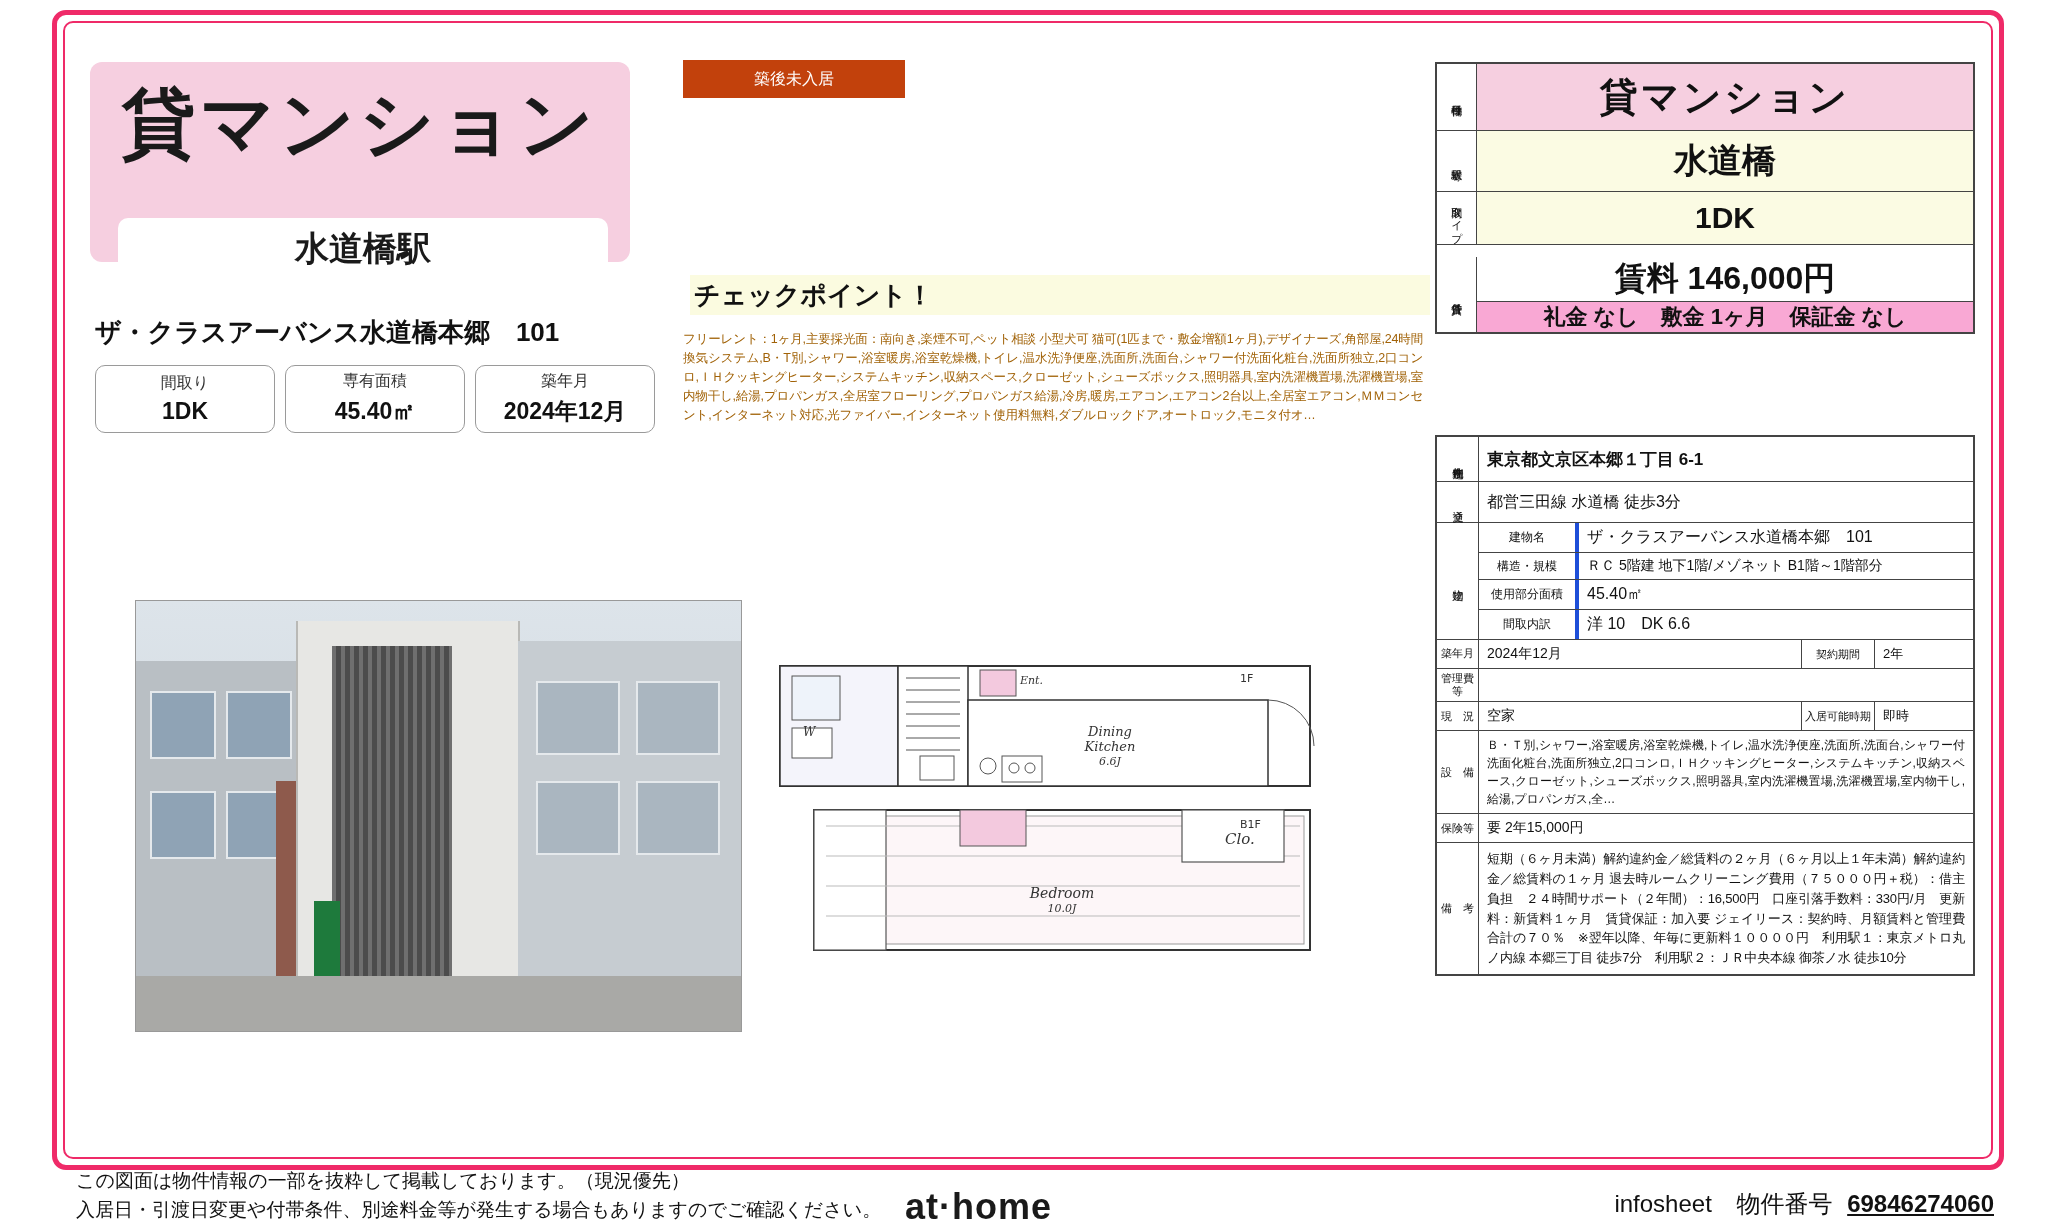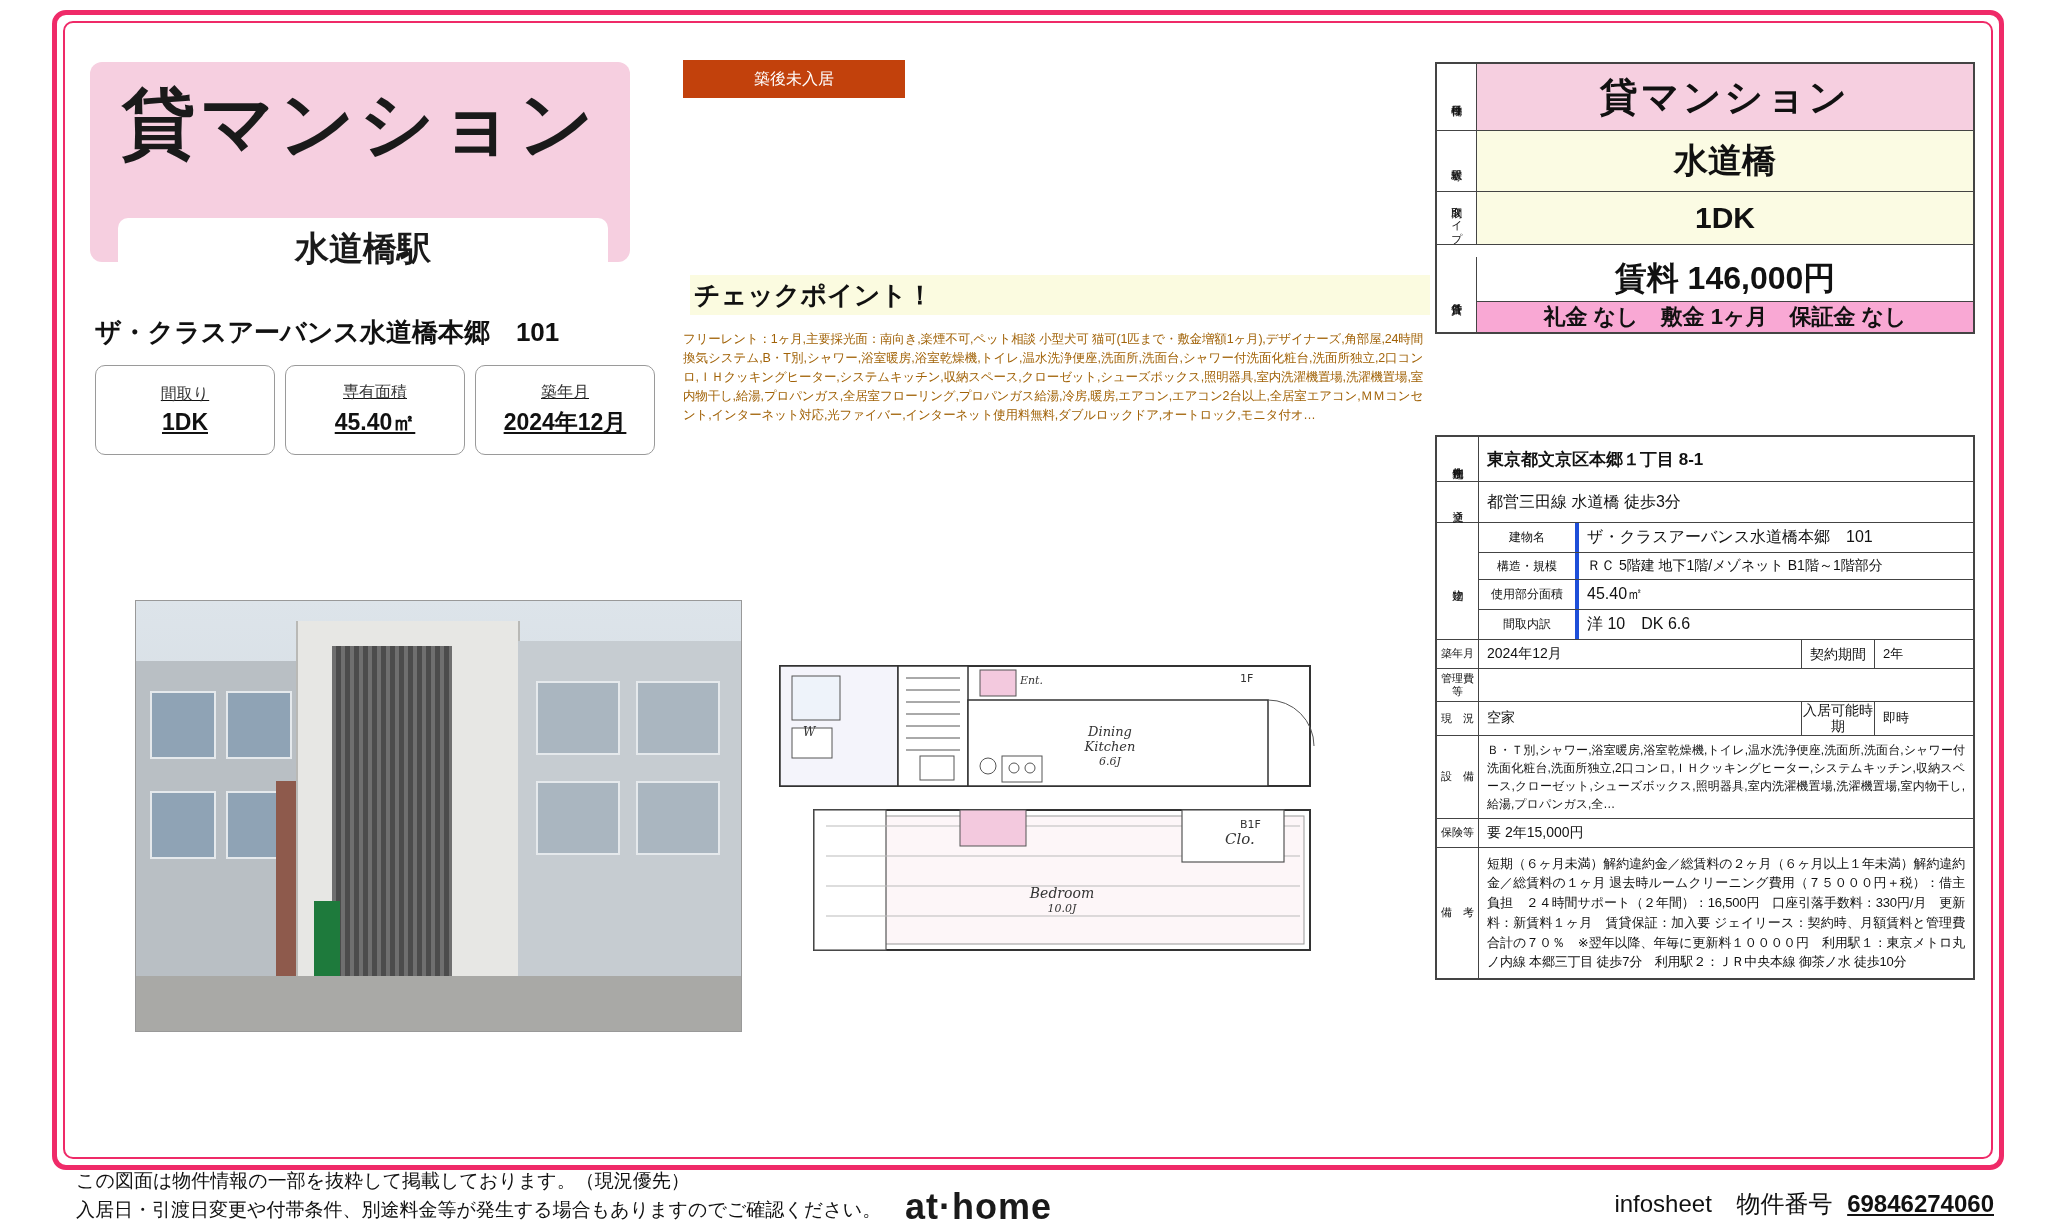--- a/index.html
+++ b/index.html
@@ -35,22 +35,22 @@
     position:absolute;left:118px;top:218px;width:490px;height:62px;
     background:#ffffff;border-radius:10px;
     display:flex;align-items:center;justify-content:center;
     font-size:34px;font-weight:bold;color:#1a1a1a;
   }
   .bldg-name{
     position:absolute;left:95px;top:315px;width:560px;
     font-size:26px;font-weight:bold;color:#111;white-space:nowrap;
   }
   .spec-row{
-    position:absolute;left:95px;top:365px;width:560px;height:90px;
-    display:flex;gap:10px;text-decoration:underline;
+    position:absolute;left:95px;top:365px;width:560px;height:68px;
+    display:flex;gap:10px;
   }
   .spec-cell{
     flex:1;border:1px solid #9a9a9a;border-radius:10px;background:#fff;
     display:flex;flex-direction:column;align-items:center;justify-content:center;
   }
   .spec-cell .lbl{font-size:16px;color:#333;margin-bottom:4px;}
   .spec-cell .val{font-size:23px;font-weight:bold;color:#111;}
 
   
   .tag-new{
@@ -132,21 +132,21 @@
   .traffic{font-size:16px;height:40px;}
   .sub-table{flex:1;display:flex;flex-direction:column;}
   .sub-row{display:flex;border-bottom:1px solid #444;}
   .sub-row:last-child{border-bottom:none;}
   .sub-key{width:100px;min-width:100px;border-right:4px solid #1d4ed8;font-size:12px;
     display:flex;align-items:center;justify-content:center;text-align:center;padding:4px 2px;box-sizing:border-box;line-height:1.2;}
   .sub-val{flex:1;padding:4px 8px;font-size:14px;display:flex;align-items:center;box-sizing:border-box;}
   .sub-val.big{font-size:16px;}
   .kv-split{display:flex;flex:1;}
   .kv-split .s2key{width:72px;min-width:72px;border-left:1px solid #444;border-right:1px solid #444;
-    font-size:14px;display:flex;align-items:center;justify-content:center;text-align:center;line-height:1.15;}
+    font-size:11px;display:flex;align-items:center;justify-content:center;text-align:center;line-height:1.15;}
   .kv-split .s2val{width:90px;min-width:90px;display:flex;align-items:center;padding-left:8px;font-size:13px;}
   .equip{font-size:12px;line-height:1.5;padding:5px 8px;display:block;text-align:justify;}
   .remarks{font-size:13px;line-height:1.52;padding:6px 8px;display:block;text-align:justify;letter-spacing:-0.2px;}
 
   
   .foot-note{
     position:absolute;left:76px;top:1166px;width:900px;
     font-size:19px;line-height:1.55;color:#111;
   }
   .athome{
@@ -277,21 +277,21 @@
       <div class="rt-val rt-4" style="border-bottom:1px solid #444;">賃料 146,000円</div>
       <div class="rt-val rt-5">礼金 なし　敷金 1ヶ月　保証金 なし</div>
     </div>
   </div>
 </div>
 
 <div class="dt">
 
   <div class="dt-row">
     <div class="dt-key v">物件所在地</div>
-    <div class="dt-val addr">東京都文京区本郷１丁目 8-1</div>
+    <div class="dt-val addr">東京都文京区本郷１丁目 6-1</div>
   </div>
 
   <div class="dt-row">
     <div class="dt-key v">交通</div>
     <div class="dt-val traffic">都営三田線 水道橋 徒歩3分</div>
   </div>
 
   <div class="dt-row">
     <div class="dt-key v">建物</div>
     <div class="sub-table">

